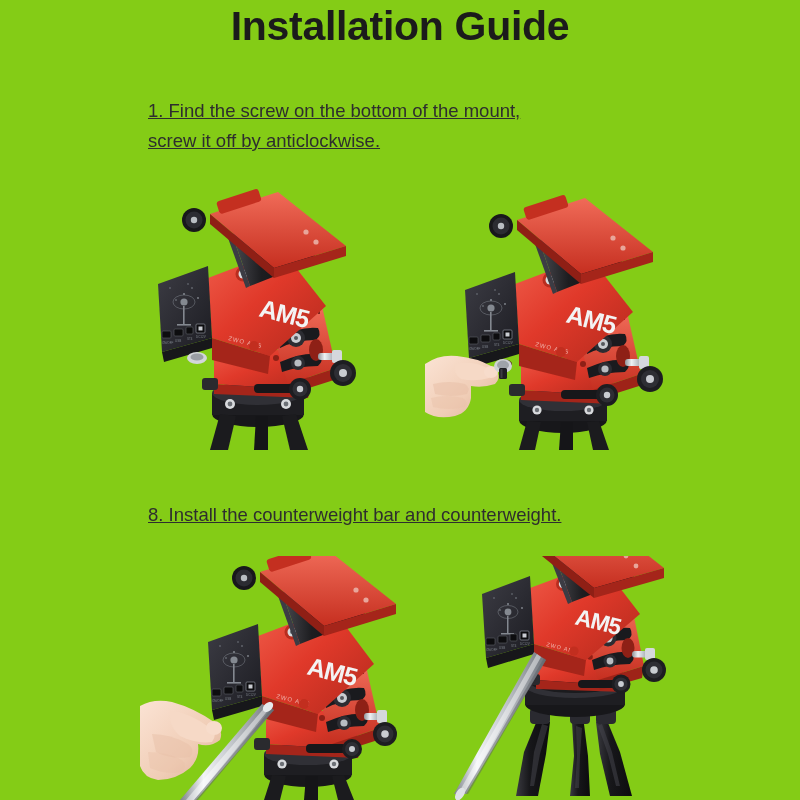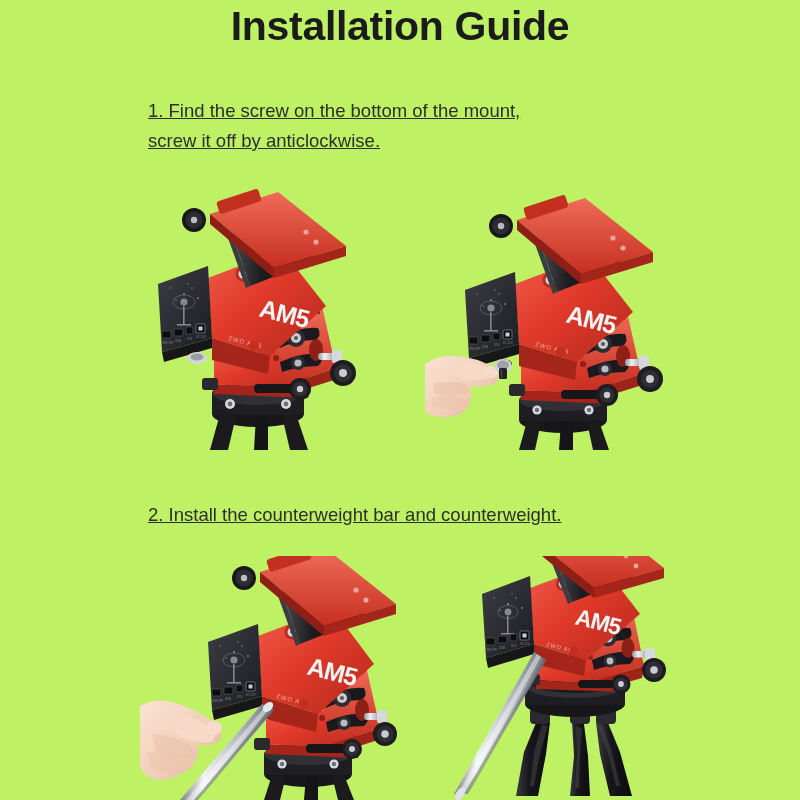--- a/index.html
+++ b/index.html
@@ -9,21 +9,21 @@
     height: 800px;
     background: #ffffff;
     font-family: "Liberation Sans", sans-serif;
     overflow: hidden;
   }
 
   .page {
     position: relative;
     width: 800px;
     height: 800px;
-    background: #bef264;
+    background: #84cc16;
   }
 
   
   .page-title {
     position: absolute;
     top: 2px;
     left: 0;
     width: 800px;
     text-align: center;
     font-size: 41px;
@@ -62,21 +62,21 @@
 </head>
 <body>
 
 <div class="page">
 
   <h1 class="page-title">Installation Guide</h1>
 
   <p class="step-text" id="step1-text">1. Find the screw on the bottom of the mount,
 screw it off by anticlockwise.</p>
 
-  <p class="step-text" id="step2-text">2. Install the counterweight bar and counterweight.</p>
+  <p class="step-text" id="step2-text">8. Install the counterweight bar and counterweight.</p>
 
   <div class="figure" id="fig-1">
     <svg viewBox="0 0 230 262" xmlns="http://www.w3.org/2000/svg">
       <defs>
         <linearGradient id="redA" x1="0" y1="0" x2="1" y2="1">
           <stop offset="0" stop-color="#ef5c4a"></stop>
             <stop offset="0.45" stop-color="#e0392a"></stop>
             <stop offset="1" stop-color="#b32a1d"></stop>
         </linearGradient>
         <linearGradient id="redB" x1="0" y1="0" x2="0" y2="1">

